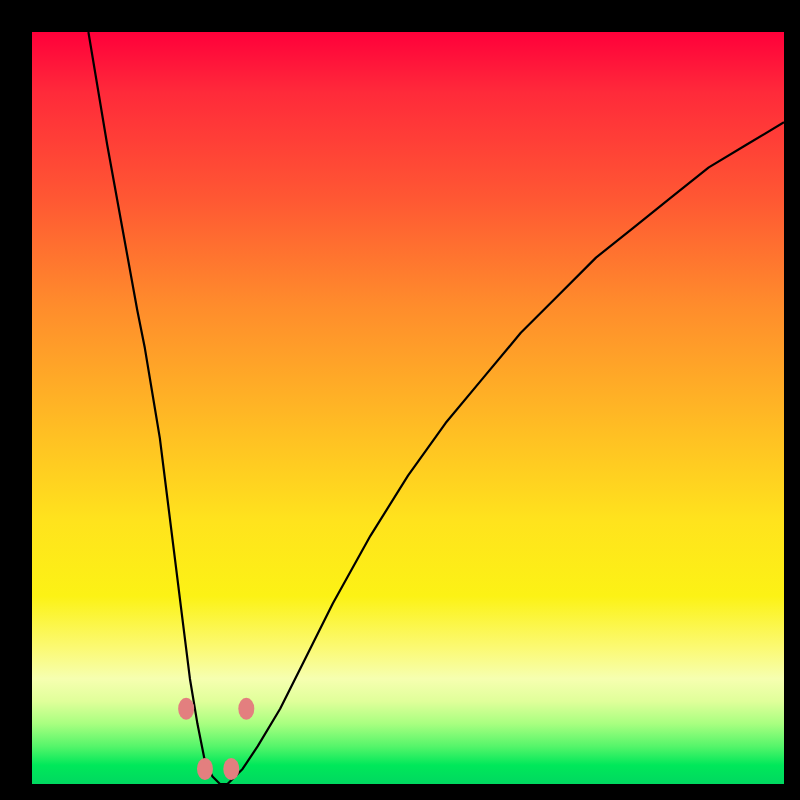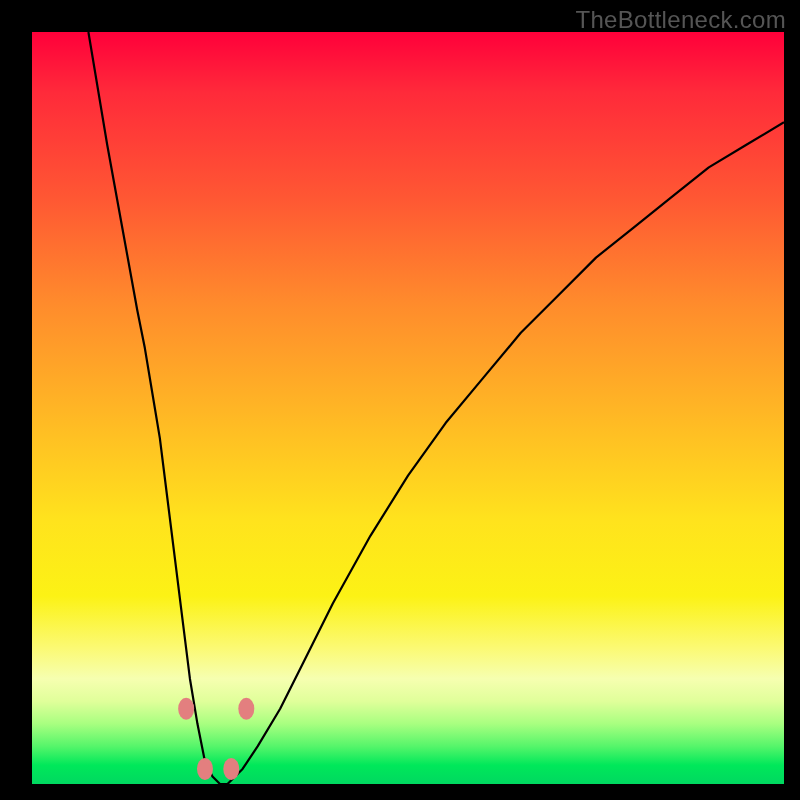--- a/index.html
+++ b/index.html
@@ -71,21 +71,20 @@
   .marker {
     fill: #e37f7f;
     stroke: none;
   }
 </style>
 </head>
 <body>
 
 <div class="outer-frame">
 
-  <div class="watermark">TheBottleneck.com</div>
 
   <div class="plot-area">
     <div class="gradient-bg"></div>
 
     <svg class="curve-svg" viewBox="0 0 752 752" preserveAspectRatio="none">
       <path id="main-curve" class="curve-path" d="M56.40 0.00 L75.20 112.80 L90.24 195.52 L105.28 278.24 L112.80 315.84 L120.32 360.96 L127.84 406.08 L135.36 466.24 L142.88 526.40 L150.40 586.56 L157.92 646.72 L165.44 691.84 L172.96 729.44 L180.48 744.48 L188.00 752.00 L195.52 752.00 L203.04 744.48 L210.56 736.96 L225.60 714.40 L248.16 676.80 L270.72 631.68 L300.80 571.52 L338.40 503.84 L376.00 443.68 L413.60 391.04 L451.20 345.92 L488.80 300.80 L526.40 263.20 L564.00 225.60 L601.60 195.52 L639.20 165.44 L676.80 135.36 L714.40 112.80 L752.00 90.24"></path>
       <g id="markers">
           <ellipse cx="154.16" cy="676.80" rx="8" ry="11" class="marker"></ellipse>
           <ellipse cx="172.96" cy="736.96" rx="8" ry="11" class="marker"></ellipse>
           <ellipse cx="199.28" cy="736.96" rx="8" ry="11" class="marker"></ellipse>

